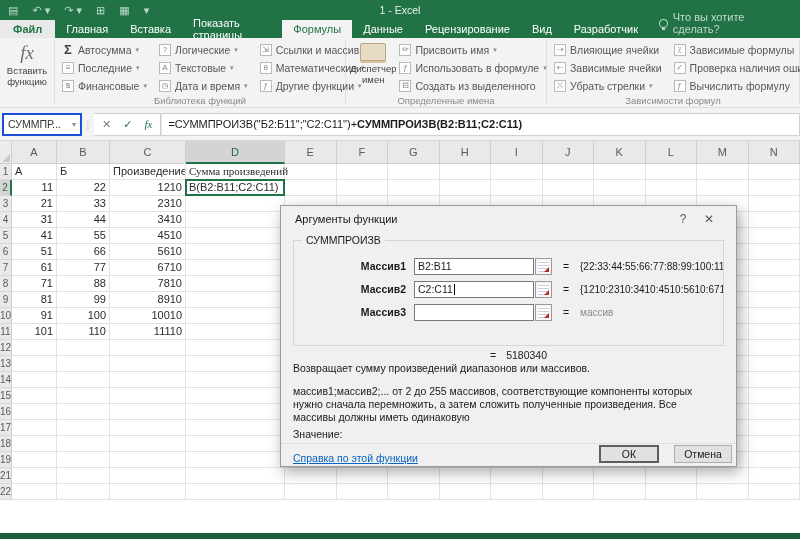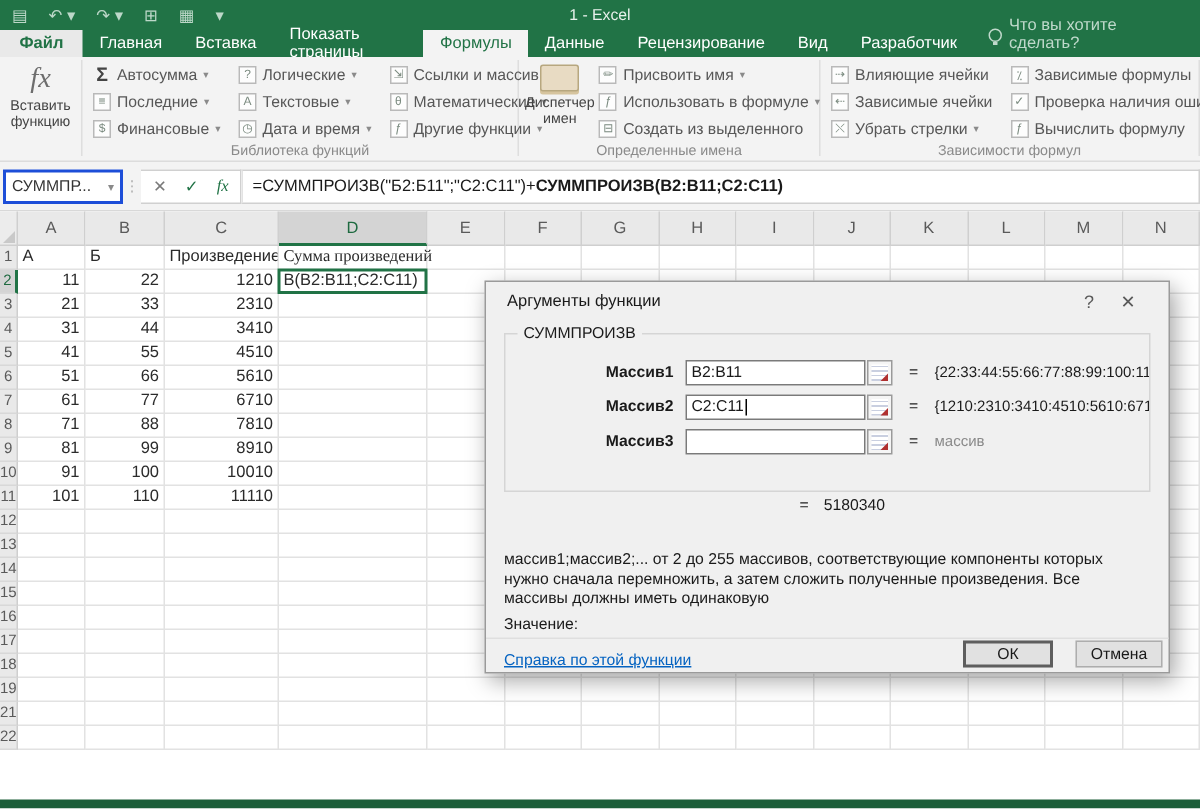--- a/index.html
+++ b/index.html
@@ -62,21 +62,21 @@
   .rh.sel { background:#d4d4d4; color:#1e6a40; border-right:2px solid #217346; }
   .cell { border-right:1px solid #e2e2e2; border-bottom:1px solid #e2e2e2; font-size:11px; color:#2b2b2b; padding:0 3px; line-height:15px; white-space:nowrap; overflow:hidden; flex:none; cursor:cell; }
   .cell.num { text-align:right; }
   .cell.ovf { overflow:visible; z-index:1; background:#fff;font-family:Liberation Serif, serif; }
   .cell.editcell { overflow:visible; position:relative; z-index:2; }
   .editbox { position:absolute; left:-1px; top:-1px; height:17px; min-width:100px; background:#fff; border:2px solid #217346; line-height:13px; padding:0 2px; white-space:nowrap; }
 
   .bottomstrip { position:absolute; left:0; top:533px; width:800px; height:6px; background:#1c5e39; }
 
   
-  .dialog { position:absolute; left:280px; top:187px; width:457px; height:262px; background:#f0f0f0; border:1px solid #9a9a9a; box-shadow:3px 5px 14px rgba(0,0,0,.35); z-index:10; font-size:10.5px;margin-left:43px; }
+  .dialog { position:absolute; left:280px; top:205px; width:457px; height:262px; background:#f0f0f0; border:1px solid #9a9a9a; box-shadow:3px 5px 14px rgba(0,0,0,.35); z-index:10; font-size:10.5px; }
   .dtitle { height:26px; display:flex; align-items:center; padding:0 14px; color:#1a1a1a; font-size:11px; }
   .dtitle .sp { flex:1; }
   .dctl { width:26px; text-align:center; color:#5a5a5a; font-size:12px; cursor:pointer; }
   .groupbox { position:absolute; left:12px; right:12px; top:34px; height:106px; border:1px solid #d5d5d5; }
   .gb-label { position:absolute; top:-7px; left:8px; background:#f0f0f0; padding:0 4px; color:#1a1a1a; }
   .frow { position:absolute; left:0; right:0; height:18px; display:flex; align-items:center; }
   .flabel { width:120px; text-align:right; font-weight:bold; color:#1a1a1a; padding-right:8px; flex:none; }
   .finput { width:120px; height:17px; background:#fff; border:1px solid #7a7a7a; padding:1px 3px; font-size:10.5px; color:#1a1a1a; display:flex; align-items:center; flex:none; }
   .caret { display:inline-block; width:1px; height:11px; background:#000; margin-left:1px; }
   .picker { width:17px; height:17px; margin-left:1px; background:#f5f5f5; border:1px solid #9a9a9a; flex:none; position:relative; cursor:pointer; }
@@ -701,20 +701,21 @@
         <span class="picker"></span>
         <span class="feq">=</span>
         <span class="fres gray">массив</span>
       </div>
     </div>
 
     <div class="resultline">
       <span>=</span><b>5180340</b>
     </div>
 
+    <div class="ddesc">Возвращает сумму произведений диапазонов или массивов.</div>
 
     <div class="arghelp">
       <span class="at">массив1;массив2;... от 2 до 255 массивов, соответствующие компоненты которых нужно сначала перемножить, а затем сложить полученные произведения. Все массивы должны иметь одинаковую</span>
     </div>
 
     <div class="dvalue">Значение:</div>
     <div class="dsep"></div>
     <a class="dlink">Справка по этой функции</a>
     <div class="dbtn ok">ОК</div>
     <div class="dbtn cancel">Отмена</div>

